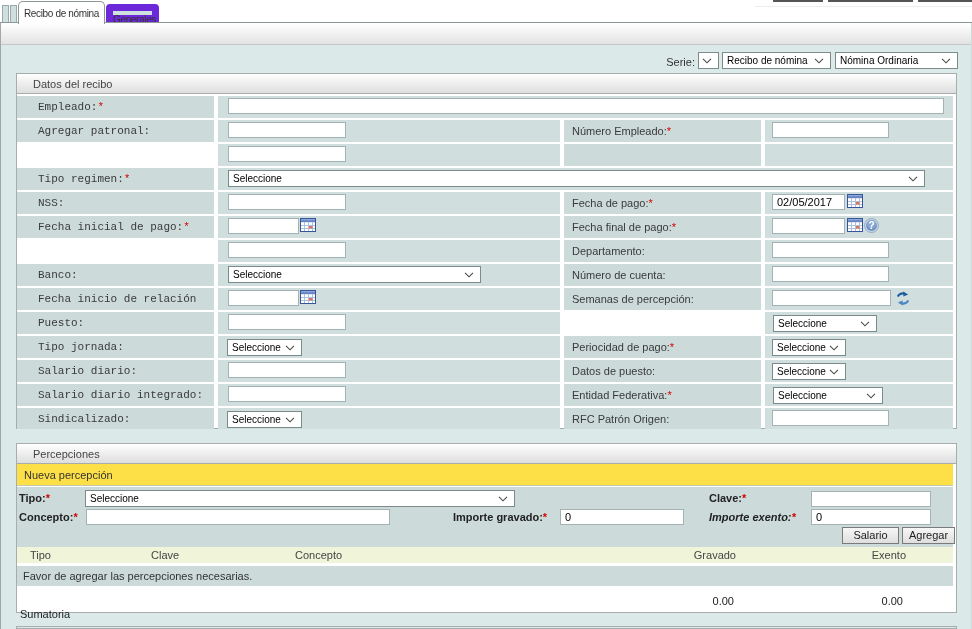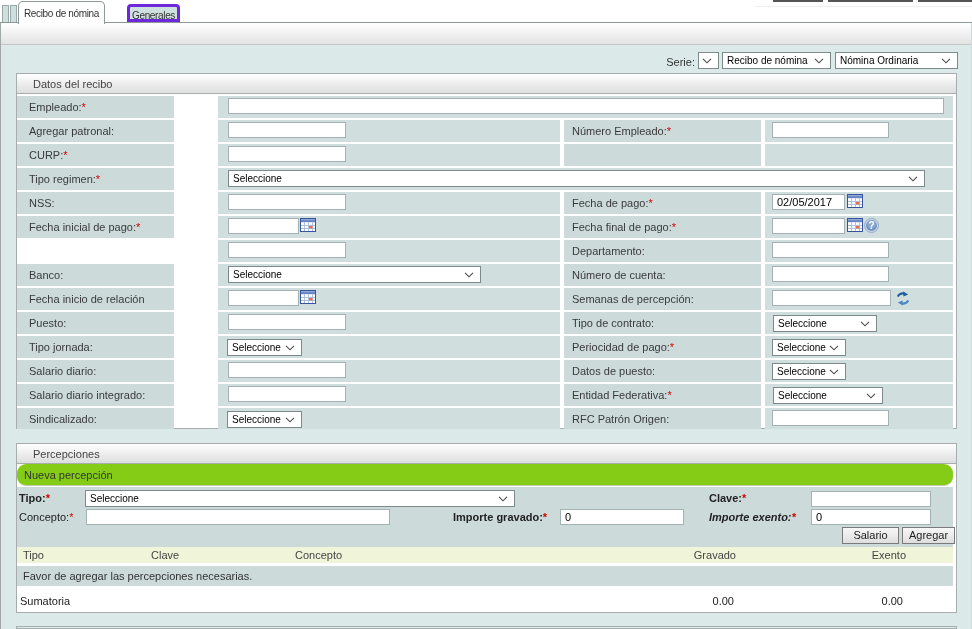--- a/index.html
+++ b/index.html
@@ -7,30 +7,30 @@
 body { font-family:"Liberation Sans", sans-serif; font-size:11px; color:#3a3a3a; position:relative; }
 .abs { position:absolute; }
 .req { color:#d40000; }
 #seg1,#seg2,#seg3 { position:absolute; top:0; height:2px; background:#555; }
 #seg1 { left:773px; width:50px; }
 #seg2 { left:828px; width:85px; }
 #seg3 { left:918px; width:54px; }
 .tabpiece { position:absolute; top:5px; height:18px; background:#cfdfdf; border:1px solid #9aa8a8; border-bottom:none; }
 #tabline { position:absolute; top:22px; left:0; width:972px; height:1px; background:#8f9898; z-index:1; }
 #tabactive { position:absolute; left:18px; top:1px; width:87px; height:23px; background:#fff; border:1px solid #8f9898; border-bottom:none; border-radius:5px 5px 0 0; z-index:2; text-align:center; line-height:23px; color:#333; font-size:10px; letter-spacing:-0.35px; white-space:nowrap; }
-#tabgen { position:absolute; left:106px; top:4px; width:53px; height:18px; background:#cfe0e0; border:3px solid #6d28d9; border-radius:4px 4px 0 0; z-index:0; text-align:center; line-height:18px; color:#333; font-size:10px; letter-spacing:-0.35px; white-space:nowrap;margin-left:21px; }
+#tabgen { position:absolute; left:106px; top:4px; width:53px; height:18px; background:#cfe0e0; border:7px solid #6d28d9; border-radius:4px 4px 0 0; z-index:0; text-align:right; line-height:18px; color:#333; font-size:10px; letter-spacing:-0.35px; white-space:nowrap; }
 #panel { position:absolute; left:0; top:23px; width:972px; height:606px; background:#dbe9e9; border-left:1px solid #a0a8a8; border-right:1px solid #cfdada; }
 #bandA { position:absolute; left:1px; top:23px; width:970px; height:22px; background:linear-gradient(#ffffff, #e3e3e3); border-bottom:1px solid #c6c6c6; }
 .sel { position:absolute; background:#fff; border:1px solid #7d8a8a; height:17px; line-height:15px; color:#000; padding-left:4px; white-space:nowrap; overflow:hidden; font-size:10px; }
 .sel .cv { position:absolute; right:6px; top:5px; }
 .inp { position:absolute; background:#fff; border:1px solid #a3b3b3; height:16px; line-height:14px; color:#000; padding-left:4px; }
 .fs { position:absolute; left:16px; width:941px; border:1px solid #a7adad; background:#fff; }
 .fshead { position:absolute; left:0; top:0; width:100%; height:20px; background:linear-gradient(#ffffff, #f1f1f1 40%, #dedede); border-bottom:1px solid #a7adad; line-height:20px; padding-left:16px; color:#444; }
 .row { position:absolute; left:0; width:936px; height:22px; }
-.lc1 { position:absolute; left:0; top:0; width:157px; height:100%; background:#ccdada; line-height:22px; padding-left:12px; }
+.lc1 { position:absolute; left:0; top:0; width:197px; height:100%; background:#ccdada; line-height:22px; padding-left:21px;font-family:Liberation Mono, monospace; }
 .fc1 { position:absolute; left:201px; top:0; width:342px; height:100%; background:#d1dede; }
 .fcw { position:absolute; left:201px; top:0; width:735px; height:100%; background:#d1dede; }
 .lc2 { position:absolute; left:547px; top:0; width:197px; height:100%; background:#ccdada; line-height:22px; padding-left:8px; }
 .fc2 { position:absolute; left:748px; top:0; width:188px; height:100%; background:#d1dede; }
 </style>
 </head>
 <body>
 <div id="seg1"></div>
 <div id="seg2"></div>
 <div id="seg3"></div>
@@ -63,21 +63,20 @@
     </div>
 <div class="row" style="top:46px;height:22px;">
       <div class="lc1">Agregar patronal:</div>
       <div class="fc1"></div>
       <div class="lc2">Número Empleado:<span class="req">*</span></div>
       <div class="fc2"></div>
       <div class="inp" style="left:211px;top:2px;width:118px;"></div>
       <div class="inp" style="left:755px;top:2px;width:117px;"></div>
     </div>
 <div class="row" style="top:70px;height:22px;">
-      <div class="lc1">CURP:<span class="req">*</span></div>
       <div class="fc1"></div>
       <div class="lc2"></div>
       <div class="fc2"></div>
       <div class="inp" style="left:211px;top:2px;width:118px;"></div>
     </div>
 <div class="row" style="top:94px;height:22px;">
       <div class="lc1">Tipo regimen:<span class="req">*</span></div>
       <div class="fcw"></div>
       <div class="sel" style="left:211px;top:2px;width:697px;">Seleccione<svg class="cv" width="10" height="6">
           <polyline points="1,0.8 5,4.8 9,0.8" fill="none" stroke="#4a4a4a" stroke-width="1.1"></polyline>
@@ -184,21 +183,20 @@
       <svg class="abs" style="left:880px;top:3px;" width="12" height="15" viewBox="0 0 12 15">
         <path d="M0.8 5.6 C 1.6 3.2 4.6 1.9 7.2 2.6" fill="none" stroke="#1d5c9e" stroke-width="2.1"></path>
         <polygon points="6.2,0.4 11.2,3.4 6.4,5.6" fill="#1d5c9e"></polygon>
         <path d="M11.2 9.4 C 10.4 11.8 7.4 13.1 4.8 12.4" fill="none" stroke="#4a87c4" stroke-width="2.1"></path>
         <polygon points="5.8,14.6 0.8,11.6 5.6,9.4" fill="#4a87c4"></polygon>
       </svg>
     </div>
 <div class="row" style="top:238px;height:22px;">
       <div class="lc1">Puesto:</div>
       <div class="fc1"></div>
-      <div class="lc2">Tipo de contrato:</div>
       <div class="fc2"></div>
       <div class="inp" style="left:211px;top:2px;width:118px;"></div>
       <div class="sel" style="left:756px;top:3px;width:104px;">Seleccione<svg class="cv" width="10" height="6">
           <polyline points="1,0.8 5,4.8 9,0.8" fill="none" stroke="#4a4a4a" stroke-width="1.1"></polyline>
         </svg></div>
     </div>
 <div class="row" style="top:262px;height:22px;">
       <div class="lc1">Tipo jornada:</div>
       <div class="fc1"></div>
       <div class="lc2">Periocidad de pago:<span class="req">*</span></div>
@@ -236,41 +234,41 @@
       <div class="lc2">RFC Patrón Origen:</div>
       <div class="fc2"></div>
       <div class="sel" style="left:210px;top:3px;width:75px;">Seleccione<svg class="cv" width="10" height="6">
           <polyline points="1,0.8 5,4.8 9,0.8" fill="none" stroke="#4a4a4a" stroke-width="1.1"></polyline>
         </svg></div>
       <div class="inp" style="left:755px;top:2px;width:117px;"></div>
     </div>
 </div>
 <div class="fs" style="top:443px;height:170px;">
 <div class="fshead">Percepciones</div>
-<div class="abs" style="left:0;top:20px;width:936px;height:22px;background:#84cc16;border-bottom:1px solid #c3c9ad;line-height:22px;padding-left:7px;color:#333;border-radius:9px;">Nueva percepción</div>
+<div class="abs" style="left:0;top:20px;width:936px;height:22px;background:#fde047;border-bottom:1px solid #c3c9ad;line-height:22px;padding-left:7px;color:#333;">Nueva percepción</div>
 <div class="abs" style="left:0;top:43px;width:936px;height:60px;background:#ccdada;"></div>
 <div class="abs" style="left:2px;top:48px;font-weight:bold;color:#222;">Tipo:<span class="req">*</span></div>
 <div class="sel" style="left:68px;top:46px;width:430px;">Seleccione<svg class="cv" width="10" height="6">
         <polyline points="1,0.8 5,4.8 9,0.8" fill="none" stroke="#4a4a4a" stroke-width="1.1"></polyline>
       </svg></div>
 <div class="abs" style="left:692px;top:48px;font-weight:bold;color:#222;">Clave:<span class="req">*</span></div>
 <div class="inp" style="left:794px;top:47px;width:120px;"></div>
-<div class="abs" style="left:2px;top:67px;font-weight:normal;color:#222;">Concepto:<span class="req">*</span></div>
+<div class="abs" style="left:2px;top:67px;font-weight:bold;color:#222;">Concepto:<span class="req">*</span></div>
 <div class="inp" style="left:69px;top:65px;width:304px;"></div>
 <div class="abs" style="left:436px;top:67px;font-weight:bold;color:#222;">Importe gravado:<span class="req">*</span></div>
 <div class="inp" style="left:543px;top:65px;width:124px;">0</div>
 <div class="abs" style="left:692px;top:67px;font-weight:bold;color:#222;font-style:italic;">Importe exento:<span class="req">*</span></div>
 <div class="inp" style="left:794px;top:65px;width:120px;">0</div>
 <div style="position:absolute;height:17px;background:linear-gradient(#f7f7f7,#dedede);border:1px solid #7a7a7a;text-align:center;line-height:15px;color:#222;left:825px;top:83px;width:57px;">Salario</div>
 <div style="position:absolute;height:17px;background:linear-gradient(#f7f7f7,#dedede);border:1px solid #7a7a7a;text-align:center;line-height:15px;color:#222;left:885px;top:83px;width:53px;">Agregar</div>
 <div class="abs" style="left:0;top:103px;width:936px;height:16px;background:#f0f5da;"></div>
-<div class="abs" style="left:6px;top:105px;color:#444;">Tipo</div>
+<div class="abs" style="left:13px;top:105px;color:#444;">Tipo</div>
 <div class="abs" style="left:134px;top:105px;color:#444;">Clave</div>
 <div class="abs" style="left:278px;top:105px;color:#444;">Concepto</div>
 <div class="abs" style="left:620px;top:105px;width:99px;text-align:right;color:#444;">Gravado</div>
 <div class="abs" style="left:790px;top:105px;width:99px;text-align:right;color:#444;">Exento</div>
 <div class="abs" style="left:0;top:122px;width:936px;height:20px;background:#ccdada;line-height:20px;padding-left:6px;color:#333;">Favor de agregar las percepciones necesarias.</div>
 <div class="abs" style="left:0;top:145px;width:936px;height:23px;background:#fff;"></div>
-<div class="abs" style="left:3px;top:151px;color:#222;">Sumatoria</div>
+<div class="abs" style="left:3px;top:164px;color:#222;">Sumatoria</div>
 <div class="abs" style="left:620px;top:151px;width:97px;text-align:right;color:#222;">0.00</div>
 <div class="abs" style="left:790px;top:151px;width:96px;text-align:right;color:#222;">0.00</div>
 </div>
 <div class="fs" style="top:626px;height:3px;background:transparent;"></div>
 
 </body></html>

